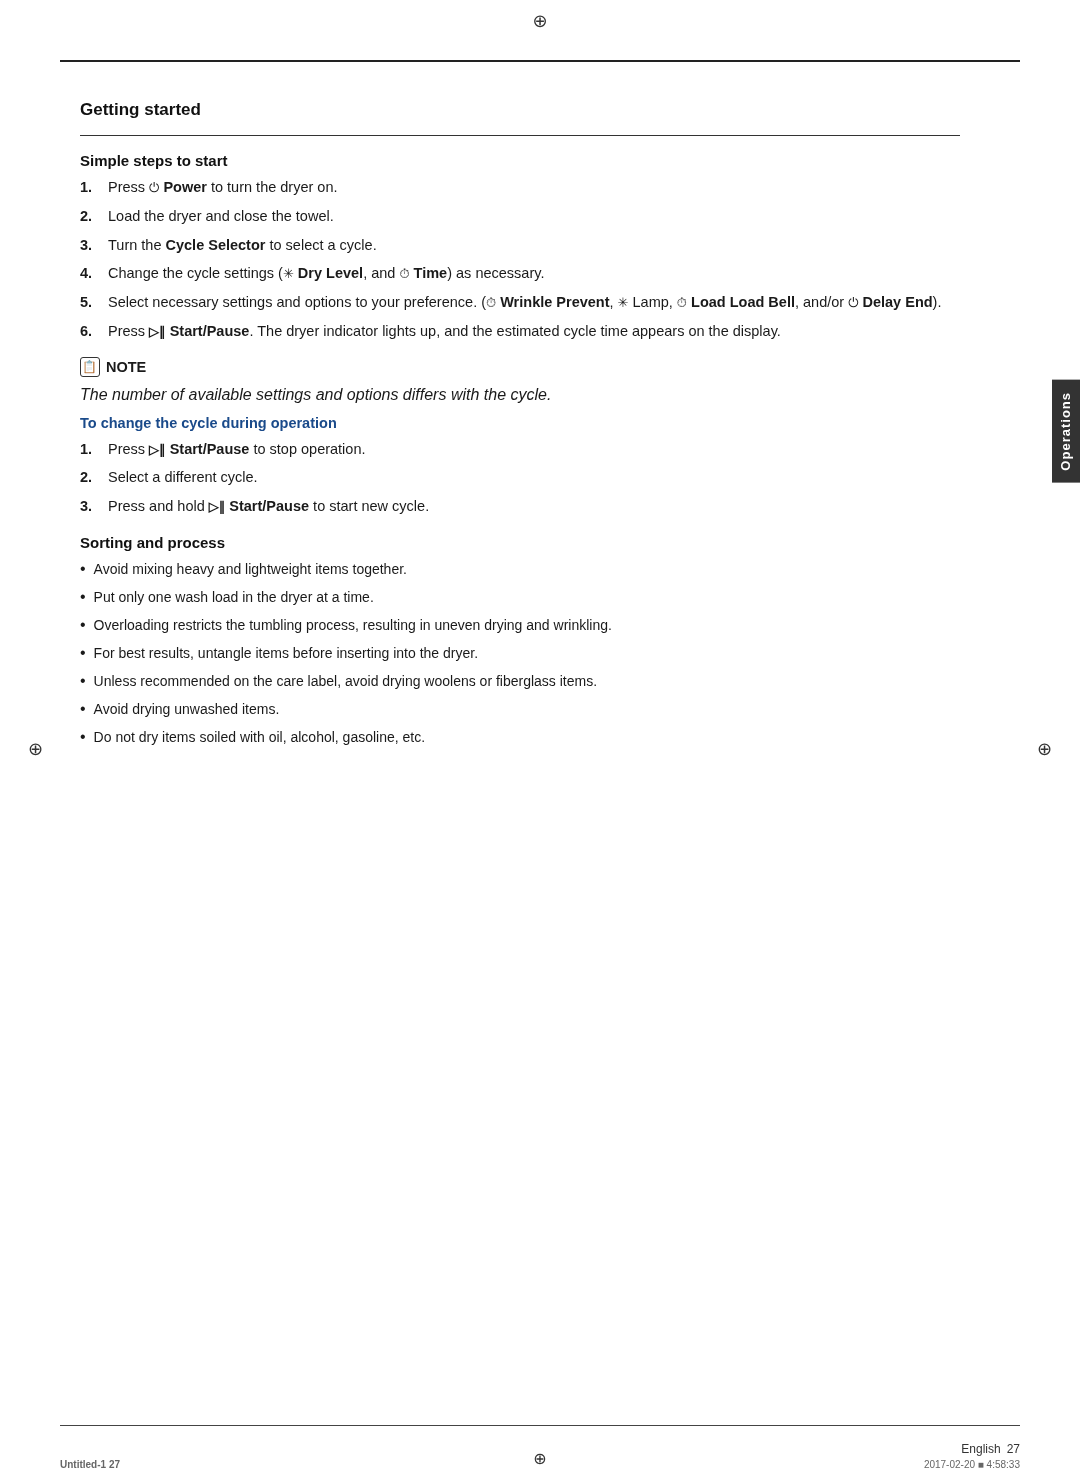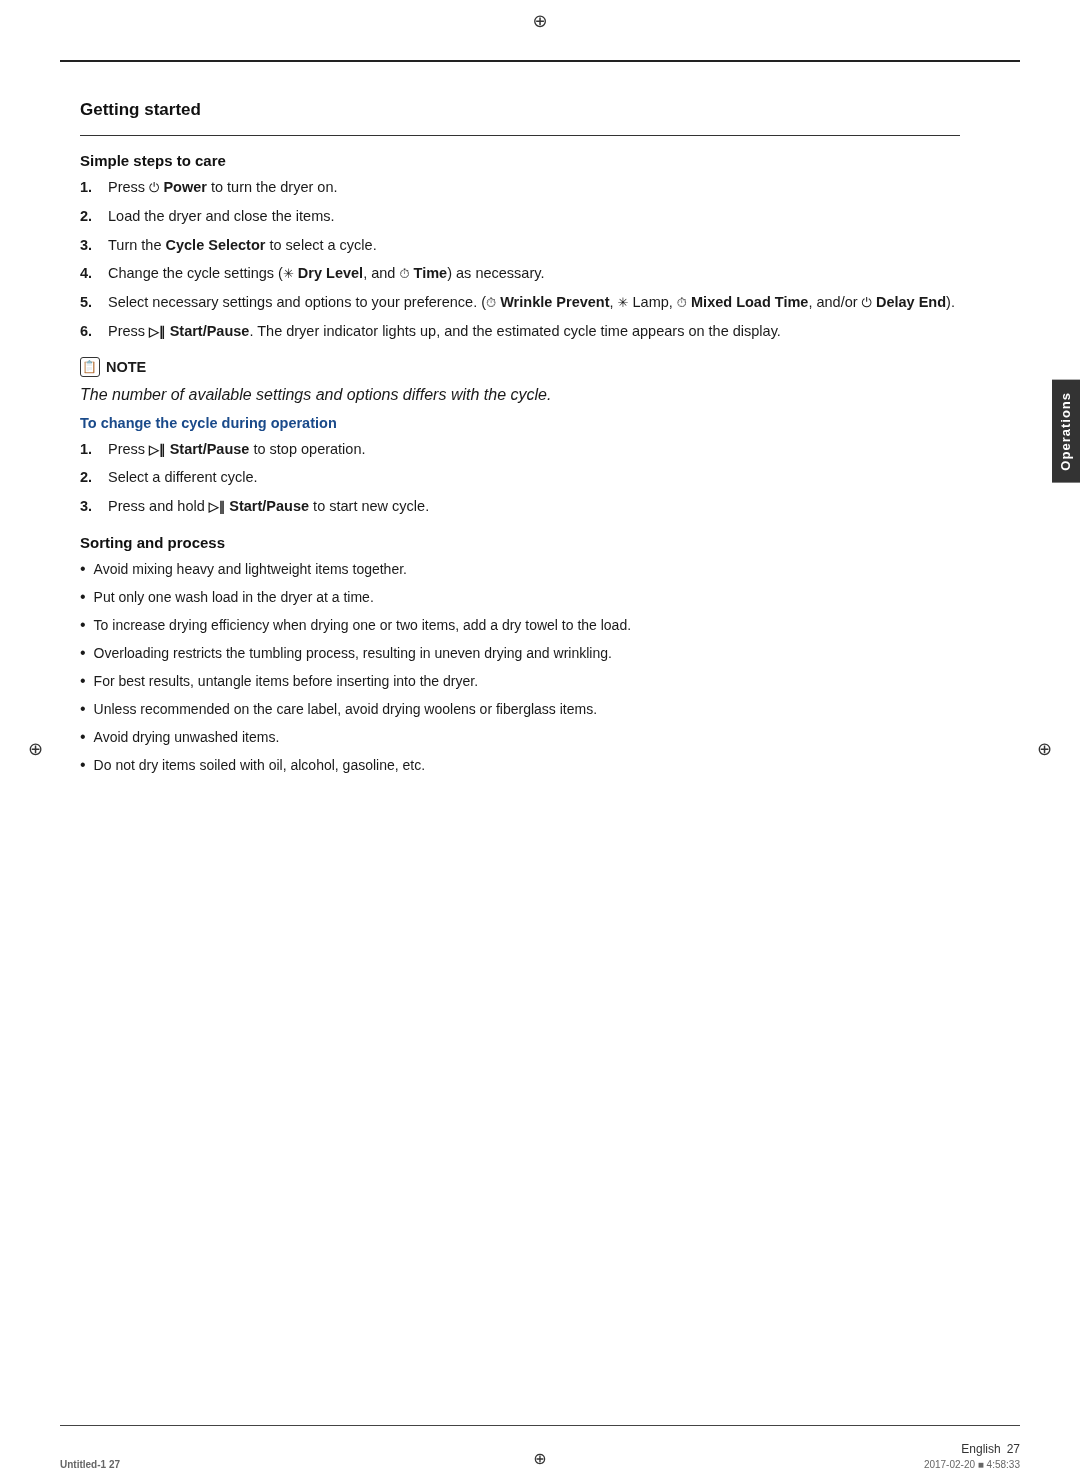--- a/index.html
+++ b/index.html
@@ -242,43 +242,43 @@
   <span>Operations</span>
 </div>
 
 <div class="main-content">
 
   <div class="section-title">
     <span>Getting started</span>
   </div>
 
   <div class="subsection-title">
-    <span>Simple steps to care</span>
+    <span>Simple steps to start</span>
   </div>
 
   <ol class="steps-list">
     <li>
       <span class="step-num bold">1.</span>
       <span>Press <span class="sym">⏻</span> <span class="bold">Power</span> to turn the dryer on.</span>
     </li>
     <li>
       <span class="step-num bold">2.</span>
-      <span>Load the dryer and close the items.</span>
+      <span>Load the dryer and close the towel.</span>
     </li>
     <li>
       <span class="step-num bold">3.</span>
       <span>Turn the <span class="bold">Cycle Selector</span> to select a cycle.</span>
     </li>
     <li>
       <span class="step-num bold">4.</span>
       <span>Change the cycle settings (<span class="sym">✳</span> <span class="bold">Dry Level</span>, and <span class="sym">⏱</span> <span class="bold">Time</span>) as necessary.</span>
     </li>
     <li>
       <span class="step-num bold">5.</span>
-      <span>Select necessary settings and options to your preference. (<span class="sym">⏱</span> <span class="bold">Wrinkle Prevent</span>, <span class="sym">✳</span> Lamp, <span class="sym">⏱</span> <span class="bold">Mixed Load Time</span>, and/or <span class="sym">⏻</span> <span class="bold">Delay End</span>).</span>
+      <span>Select necessary settings and options to your preference. (<span class="sym">⏱</span> <span class="bold">Wrinkle Prevent</span>, <span class="sym">✳</span> Lamp, <span class="sym">⏱</span> <span class="bold">Load Load Bell</span>, and/or <span class="sym">⏻</span> <span class="bold">Delay End</span>).</span>
     </li>
     <li>
       <span class="step-num bold">6.</span>
       <span>Press <span class="sym bold">▷∥</span> <span class="bold">Start/Pause</span>. The dryer indicator lights up, and the estimated cycle time appears on the display.</span>
     </li>
   </ol>
 
   <div class="note-box">
     <div class="note-header">
       <span class="note-icon">📋</span>
@@ -308,21 +308,20 @@
     </ol>
   </div>
 
   <div class="subsection-title">
     <span>Sorting and process</span>
   </div>
 
   <ul class="bullet-list">
     <li>Avoid mixing heavy and lightweight items together.</li>
     <li>Put only one wash load in the dryer at a time.</li>
-    <li>To increase drying efficiency when drying one or two items, add a dry towel to the load.</li>
     <li>Overloading restricts the tumbling process, resulting in uneven drying and wrinkling.</li>
     <li>For best results, untangle items before inserting into the dryer.</li>
     <li>Unless recommended on the care label, avoid drying woolens or fiberglass items.</li>
     <li>Avoid drying unwashed items.</li>
     <li>Do not dry items soiled with oil, alcohol, gasoline, etc.</li>
   </ul>
 
 </div>
 
 <div class="bottom-line"></div>

